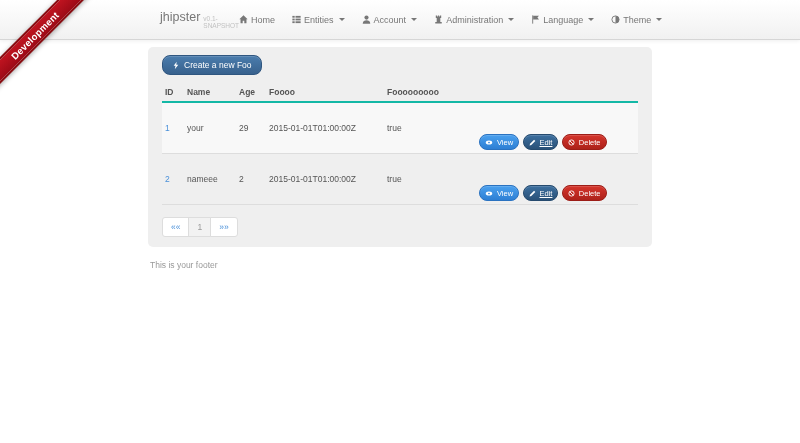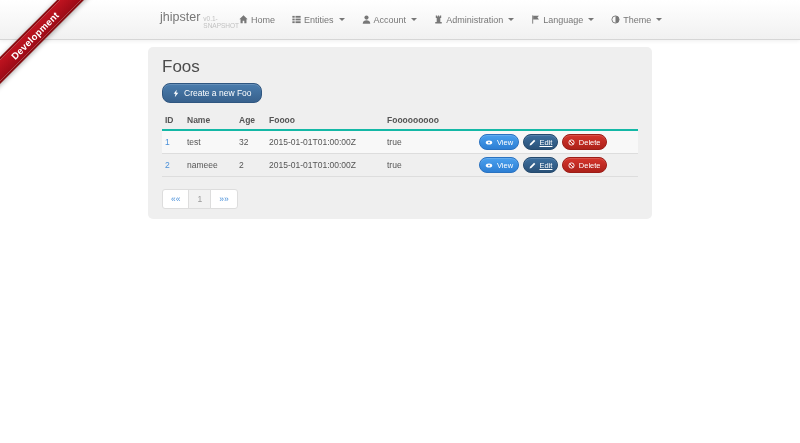--- a/index.html
+++ b/index.html
@@ -109,21 +109,21 @@
     border: 1px solid #2f5680;
     font-size: 8.5px;
     padding: 4px 9px;
     margin-bottom: 8px;
   }
   .btn-sm {
     font-size: 7.5px;
     padding: 2.5px 5px;
     margin-right: 1px;
   }
-  .btn-view   { background: linear-gradient(#4aa0ee, #2d7fd4); border: 1px solid #2a72c0; }
+  .btn-view   { background: linear-gradient(#4aa0ee, #2d7fd4); border: 1px solid #2a72c0; margin-top: 28px; }
   .btn-edit   { background: linear-gradient(#3c6f9f, #2a5178); border: 1px solid #254a6e; text-decoration: underline; }
   .btn-delete { background: linear-gradient(#d5352c, #ad211a); border: 1px solid #9c1d17; }
 
   table { width: 100%; border-collapse: collapse; font-size: 8.5px; color: #555; }
   th {
     text-align: left;
     font-weight: bold;
     padding: 4px 3px;
     border-bottom: 2px solid #14b8a6;
     color: #555;
@@ -228,21 +228,20 @@
         <span>Theme</span>
         <span class="caret"></span>
       </div>
 
     </div>
   </div>
 </div>
 
 <div class="container">
   <div class="panel">
-    <h1 class="page-title">Foos</h1>
 
     <div class="btn btn-create">
       <span>
         <svg width="8" height="9" viewBox="0 0 10 10" fill="#fff">
             <path d="M5.9 0.3 L2.1 5.4 H4.4 L3.5 9.7 L7.9 4.1 H5.3 Z"></path>
           </svg>
       </span>
       <span>Create a new Foo</span>
     </div>
 
@@ -261,22 +260,22 @@
           <th>Name</th>
           <th>Age</th>
           <th>Foooo</th>
           <th>Fooooooooo</th>
           <th></th>
         </tr>
       </thead>
       <tbody>
         <tr class="row-odd">
           <td><a class="id-link">1</a></td>
-          <td>test</td>
-          <td>32</td>
+          <td>your</td>
+          <td>29</td>
           <td>2015-01-01T01:00:00Z</td>
           <td>true</td>
           <td>
             <span class="btn btn-sm btn-view">
               <span>
                   <svg width="8" height="7" viewBox="0 0 10 10">
                     <ellipse cx="5" cy="5" rx="4.6" ry="2.9" fill="#fff"></ellipse>
                     <circle cx="5" cy="5" r="1.2" fill="#2d7fd4"></circle>
                   </svg>
                 </span>
@@ -339,13 +338,14 @@
       </tbody>
     </table>
 
     <div class="pagination">
       <span class="page-btn first">««</span>
       <span class="page-btn active">1</span>
       <span class="page-btn last">»»</span>
     </div>
   </div>
 
+  <div class="footer">This is your footer</div>
 </div>
 
 </body></html>

